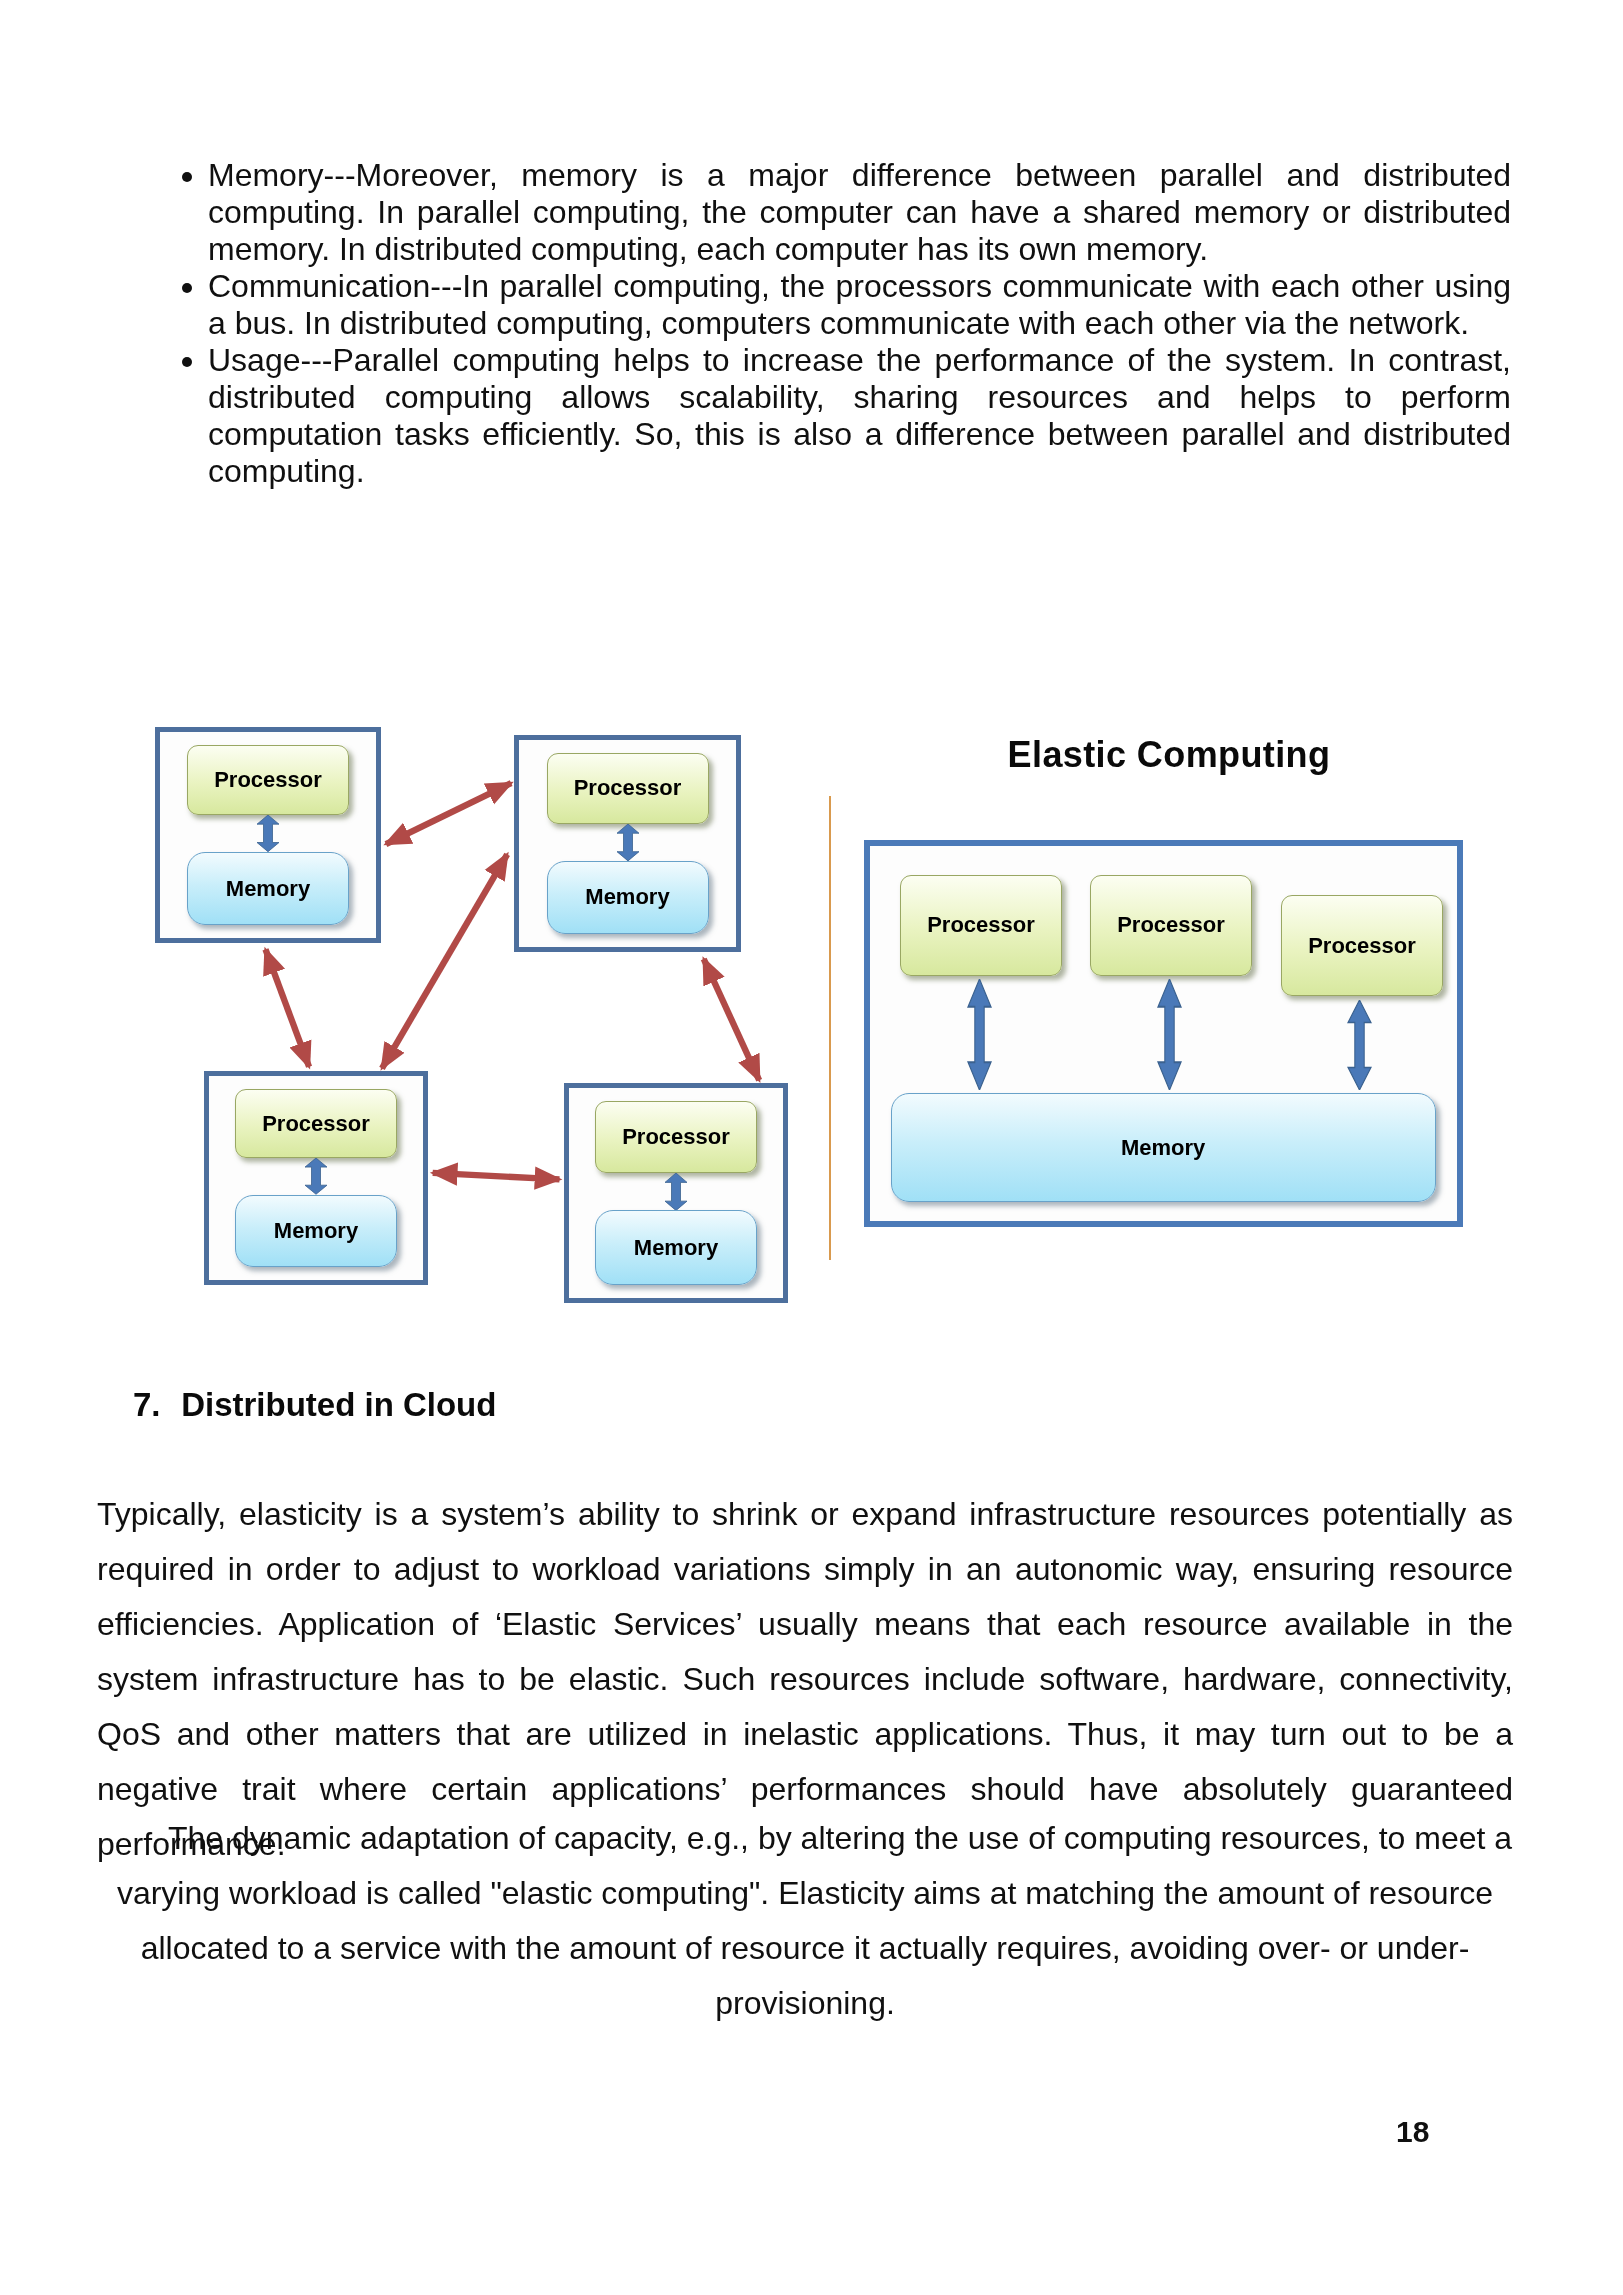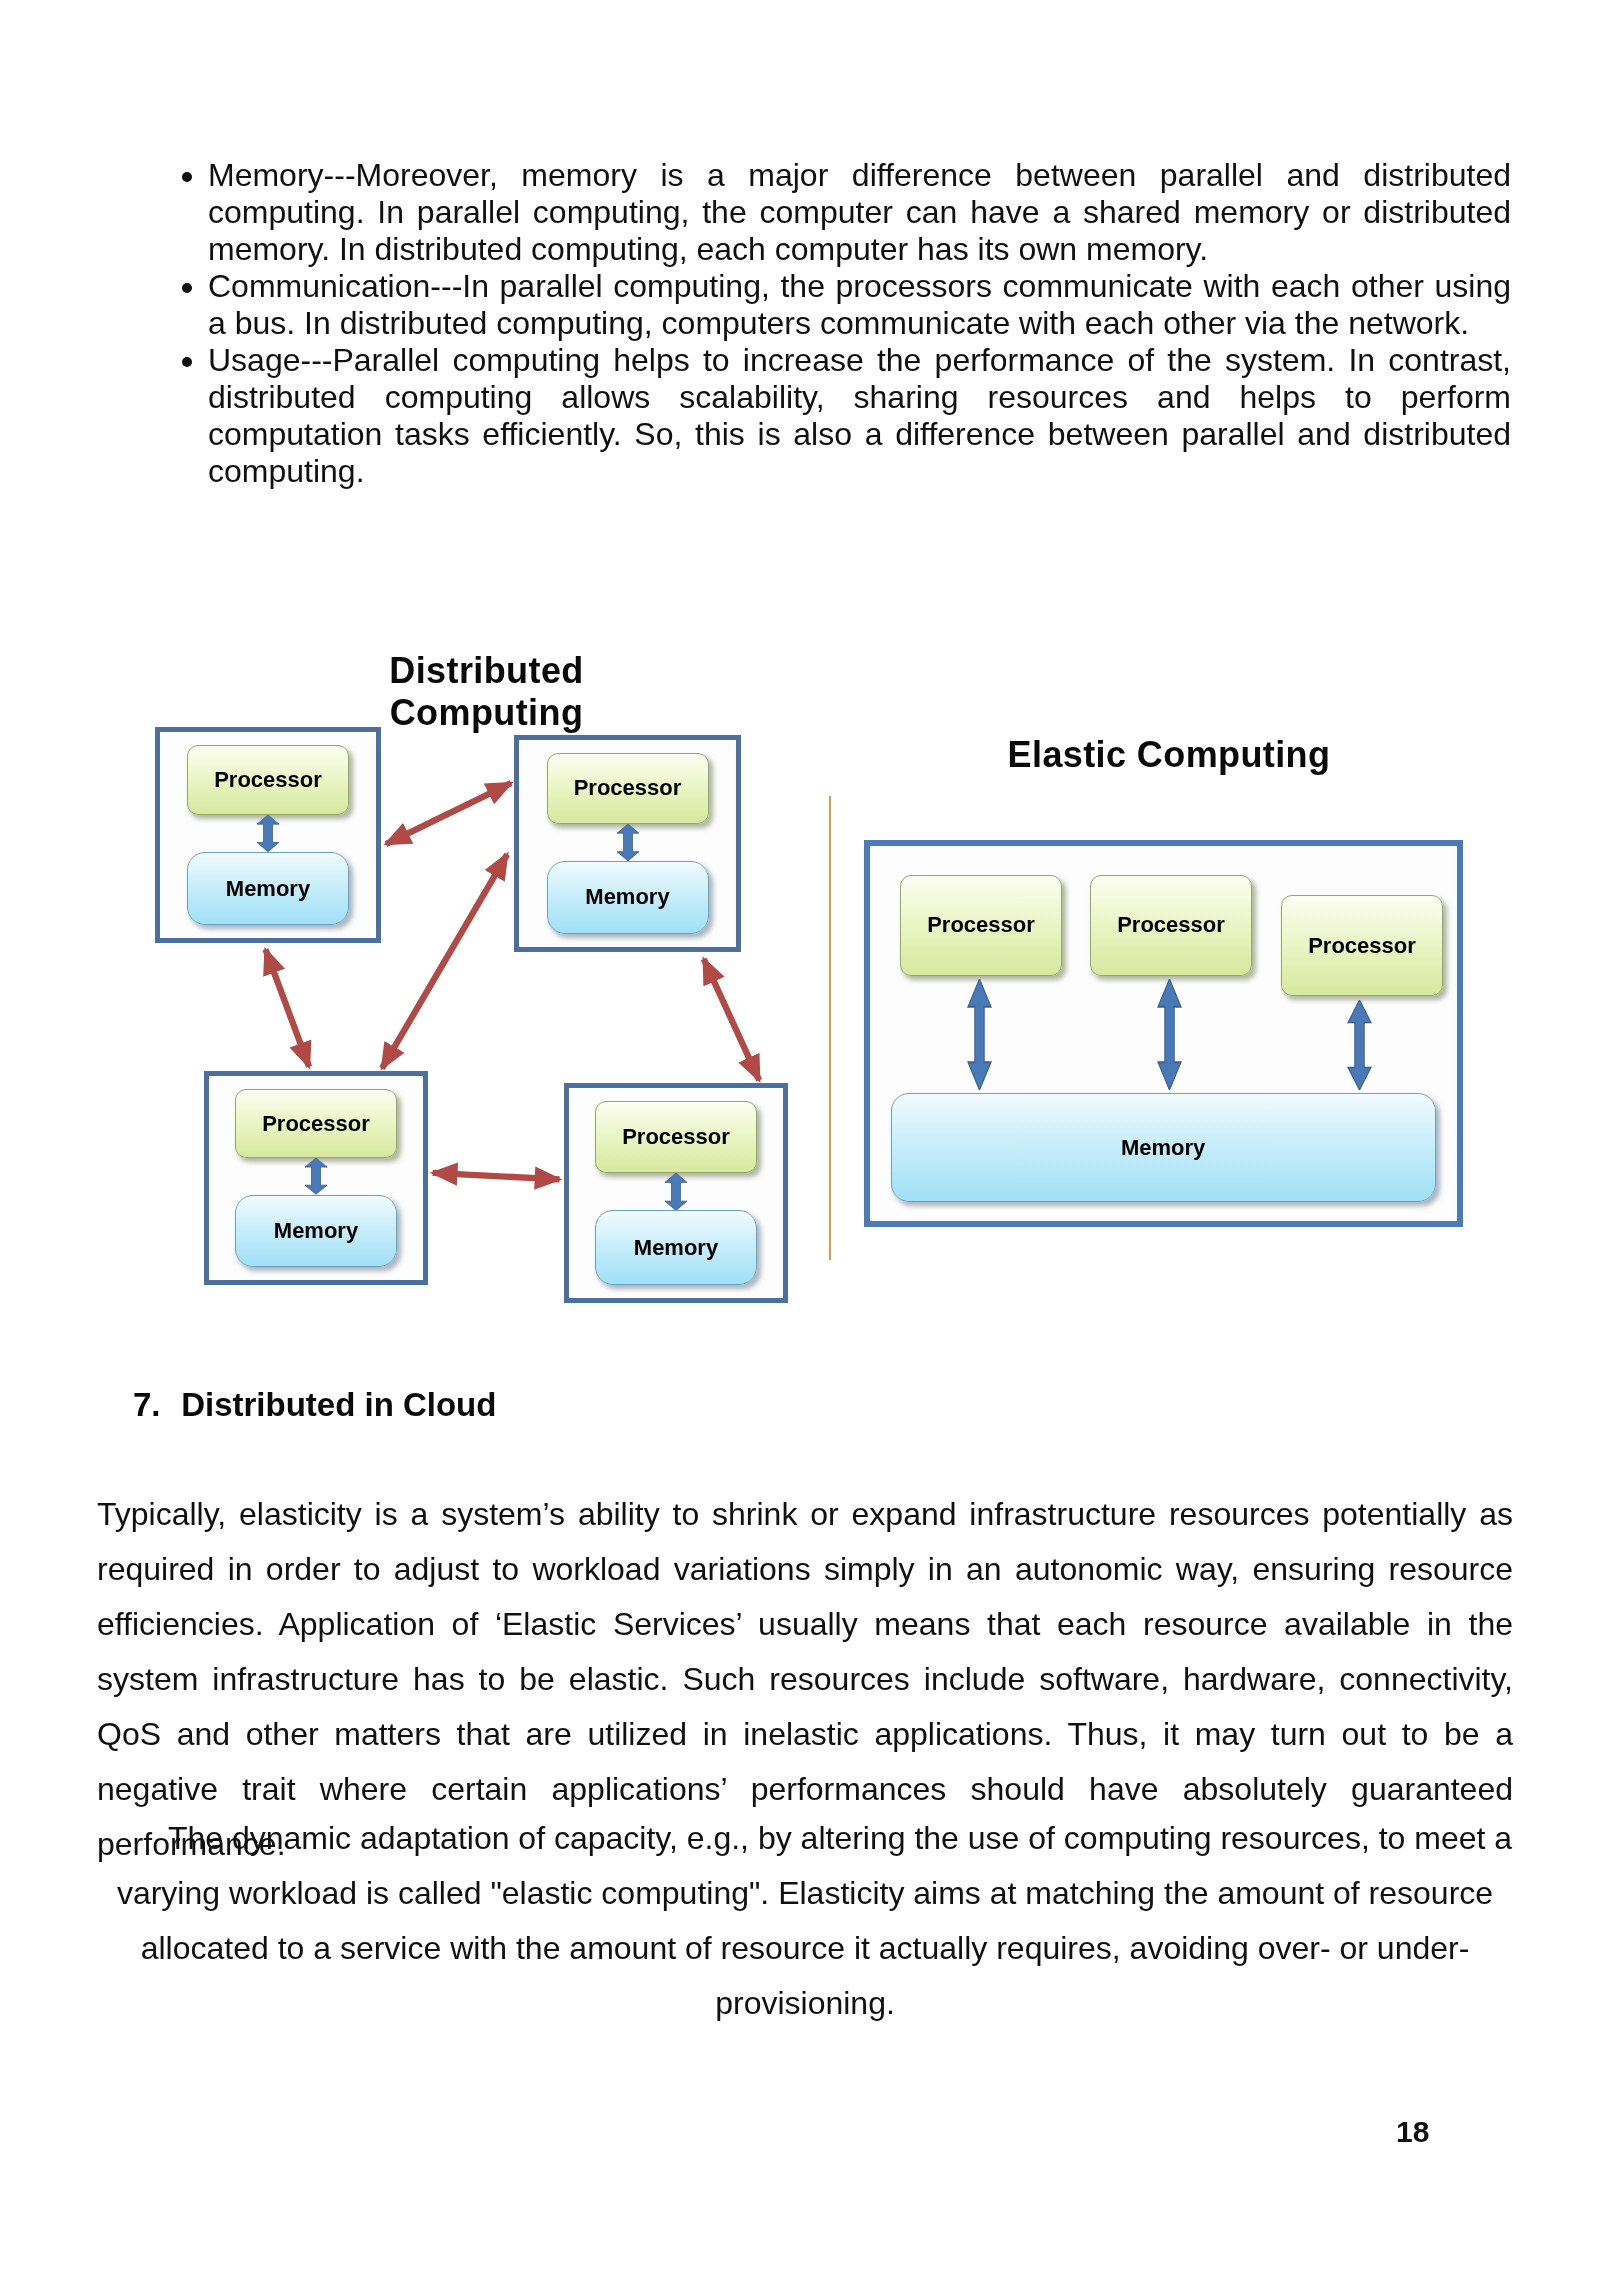--- a/index.html
+++ b/index.html
@@ -94,21 +94,20 @@
 <div class="page">
 
   <ul class="bullets">
     <li>Memory---Moreover, memory is a major difference between parallel and distributed computing. In parallel computing, the computer can have a shared memory or distributed memory. In distributed computing, each computer has its own memory.</li>
     <li>Communication---In parallel computing, the processors communicate with each other using a bus. In distributed computing, computers communicate with each other via the network.</li>
     <li>Usage---Parallel computing helps to increase the performance of the system. In contrast, distributed computing allows scalability, sharing resources and helps to perform computation tasks efficiently. So, this is also a difference between parallel and distributed computing.</li>
   </ul>
 
   <div class="diagram">
 
-    <div class="dgm-title dist-title">Distributed Computing</div>
     <div class="dgm-title par-title">Elastic Computing</div>
 
     <div class="node n1">
       <div class="chip proc">Processor</div>
       <svg class="barrow" width="24" height="38" viewBox="0 0 24 60" preserveAspectRatio="none">
           <use href="#dbl"></use>
         </svg>
       <div class="chip mem">Memory</div>
     </div>
 

